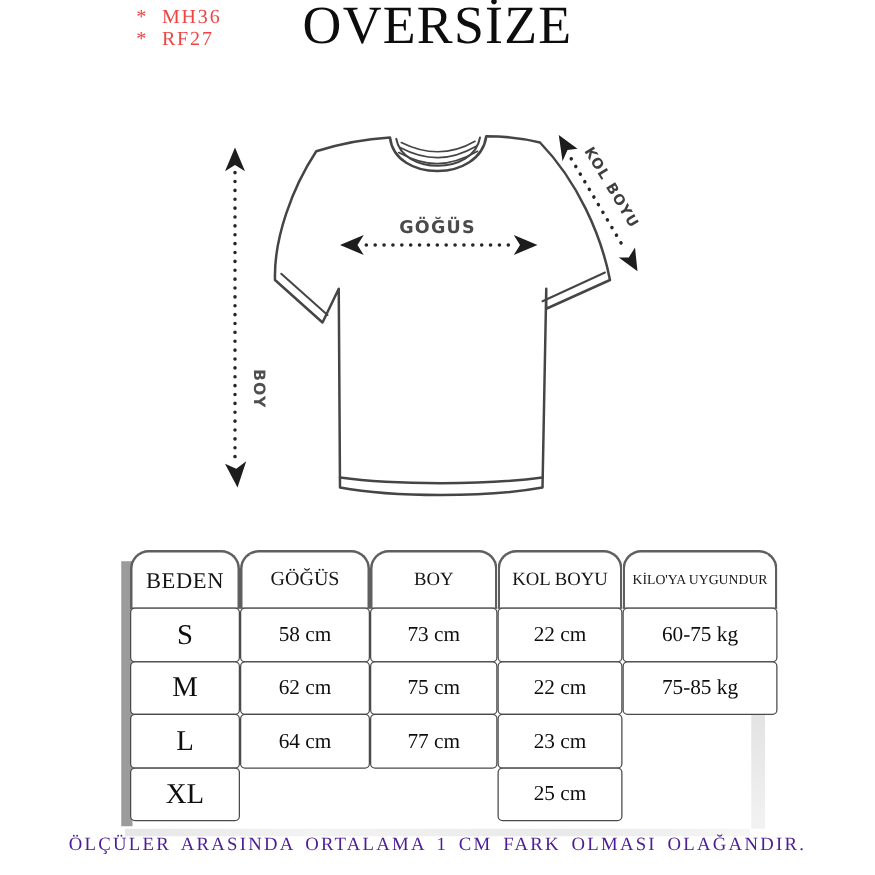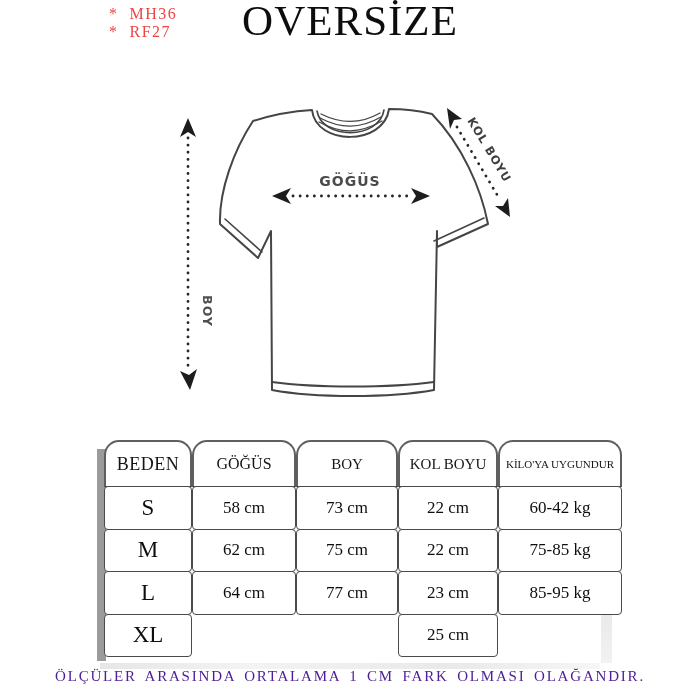--- a/index.html
+++ b/index.html
@@ -125,19 +125,18 @@
   </div>
   <div class="t-col c3">
     <div class="t-head">KOL BOYU</div>
     <div class="t-cell">22 cm</div>
     <div class="t-cell">22 cm</div>
     <div class="t-cell">23 cm</div>
     <div class="t-cell">25 cm</div>
   </div>
   <div class="t-col c4">
     <div class="t-head">KİLO'YA UYGUNDUR</div>
-    <div class="t-cell">60-42 kg</div>
+    <div class="t-cell">60-75 kg</div>
     <div class="t-cell">75-85 kg</div>
-    <div class="t-cell">85-95 kg</div>
   </div>
 </div>
 
 <div class="note">ÖLÇÜLER ARASINDA ORTALAMA 1 CM FARK OLMASI OLAĞANDIR.</div>
 
 </body></html>

